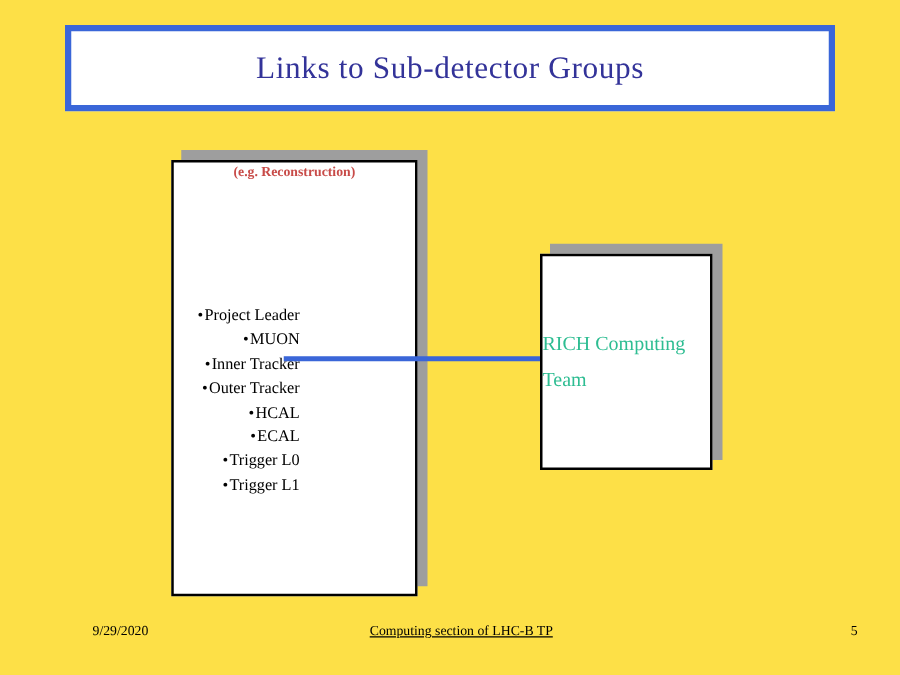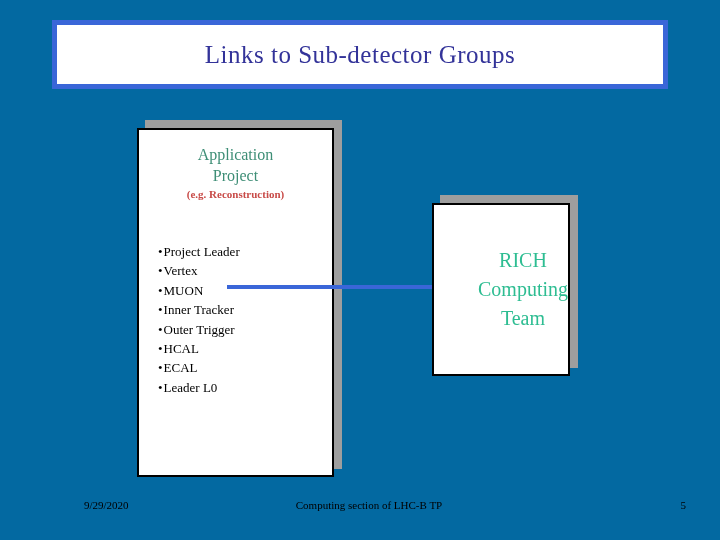--- a/index.html
+++ b/index.html
@@ -1,20 +1,20 @@
 <!DOCTYPE html>
 <html><head>
 <meta charset="utf-8">
 <style>
   html, body { margin: 0; padding: 0; background: #ffffff; }
   .slide {
     position: relative;
     width: 720px;
     height: 540px;
-    background: #0369a1;
+    background: #fde047;
     font-family: "Liberation Serif", "DejaVu Serif", serif;
     overflow: hidden;
   }
 
   
   .title-box {
     position: absolute;
     left: 52px; top: 20px;
     width: 616px; height: 69px;
     box-sizing: border-box;
@@ -55,21 +55,21 @@
     font-weight: bold;
     color: var(--subheading-red, #C84B48);
   }
   .detector-list {
     position: absolute;
     left: 19px; top: 112px;
     font-size: 13px;
     line-height: 19.4px;
     color: #000000;
   }
-  .list-item { white-space: nowrap; }
+  .list-item { white-space: nowrap; text-align: right; }
   .bullet { margin-right: 1px; }
 
   
   .connector {
     position: absolute;
     left: 227px; top: 285px;
     width: 205px; height: 4px;
     background: var(--blue, #3A66D8);
     z-index: 5;
   }
@@ -80,59 +80,56 @@
     left: 432px; top: 203px;
     width: 138px; height: 173px;
     box-sizing: border-box;
     background: #ffffff;
     border: 2px solid #000000;
     box-shadow: 8px -8px 0 var(--shadow, #9E9E9E);
     display: flex; align-items: center; justify-content: center;
     z-index: 2;
   }
   .rich-label {
-    text-align: center;
-    font-size: 20px;
+    font-size: 16px;
     line-height: 29px;
     color: var(--rich-teal, #2EBD92);
-    padding-left: 44px;
   }
 
   
   .footer-date, .footer-center, .footer-page {
     position: absolute;
     top: 499px;
     font-size: 11px;
     color: #000000;
   }
-  .footer-date { left: 84px; }
-  .footer-center { left: 0; right: 0; text-align: center; padding-left: 18px; }
+  .footer-date { left: 74px; }
+  .footer-center { left: 0; right: 0; text-align: center; padding-left: 18px; text-decoration: underline; }
   .footer-page { right: 34px; }
 </style>
 </head>
 <body>
 
 <div class="slide" style="--blue: #3A66D8; --title-text: #333399; --heading-teal: #3E8E76; --subheading-red: #C84B48; --rich-teal: #2EBD92; --shadow: #9E9E9E;">
 
   <div class="title-box">
     <span class="title-text">Links to Sub-detector Groups</span>
   </div>
 
   <div class="app-box">
-    <div class="app-heading">Application Project</div>
     <div class="app-subheading">(e.g. Reconstruction)</div>
     <div class="detector-list">
         <div class="list-item"><span class="bullet">•</span><span>Project Leader</span></div>
-        <div class="list-item"><span class="bullet">•</span><span>Vertex</span></div>
         <div class="list-item"><span class="bullet">•</span><span>MUON</span></div>
         <div class="list-item"><span class="bullet">•</span><span>Inner Tracker</span></div>
-        <div class="list-item"><span class="bullet">•</span><span>Outer Trigger</span></div>
+        <div class="list-item"><span class="bullet">•</span><span>Outer Tracker</span></div>
         <div class="list-item"><span class="bullet">•</span><span>HCAL</span></div>
         <div class="list-item"><span class="bullet">•</span><span>ECAL</span></div>
-        <div class="list-item"><span class="bullet">•</span><span>Leader L0</span></div>
+        <div class="list-item"><span class="bullet">•</span><span>Trigger L0</span></div>
+        <div class="list-item"><span class="bullet">•</span><span>Trigger L1</span></div>
       </div>
   </div>
 
   <div class="connector"></div>
 
   <div class="rich-box">
     <div class="rich-label">RICH Computing Team</div>
   </div>
 
   <span class="footer-date">9/29/2020</span>

